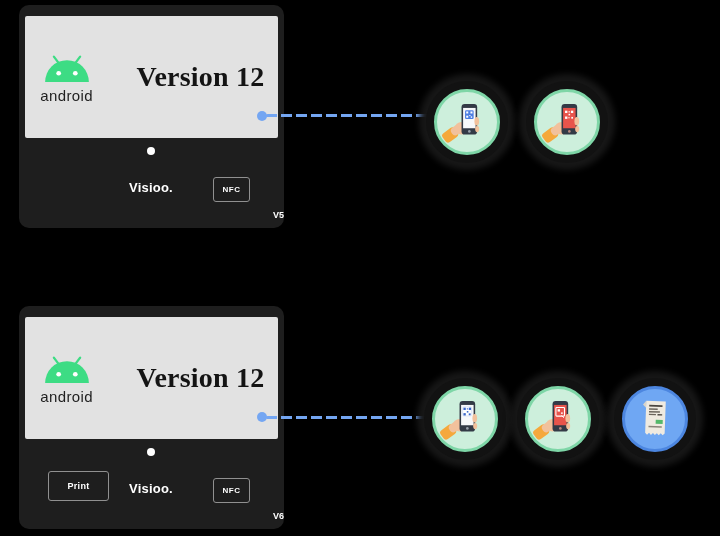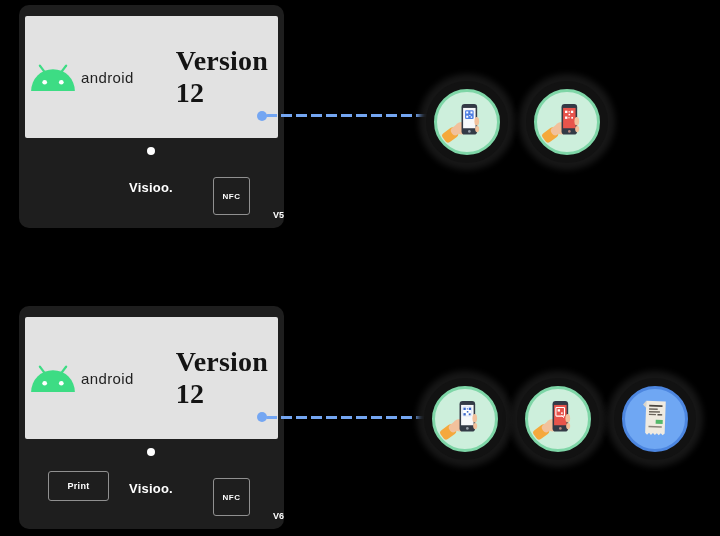--- a/index.html
+++ b/index.html
@@ -14,41 +14,41 @@
     position:absolute; left:19px; width:265px; height:223px;
     background:var(--device-body,#1e1e1e); border-radius:10px;
   }
   .device.v5 { top:5px; }
   .device.v6 { top:306px; }
   .screen {
     position:absolute; left:6px; top:11px; width:253px; height:122px;
     background:var(--device-screen,#e2e2e2); border-radius:2px;
     display:flex; align-items:center; justify-content:center; gap:42px;
   }
-  .android-logo { display:flex; flex-direction:row; align-items:center; }
+  .android-logo { display:flex; flex-direction:column; align-items:center; }
   .android-word { font-size:15px; color:#1f1f1f; letter-spacing:0.4px; margin-top:1px; font-weight:500; }
   .version { font-size:28px; font-weight:bold; color:#141414; letter-spacing:0.2px;font-family:Liberation Serif, serif; }
   .port-dot {
     position:absolute; left:238px; top:106px; width:10px; height:10px;
     border-radius:50%; background:var(--connector-blue,#74a6f2); z-index:3;
   }
   .home-dot {
     position:absolute; left:128px; top:142px; width:8px; height:8px;
     border-radius:50%; background:#fff;
   }
   .brand {
     position:absolute; left:92px; top:175px; width:80px; text-align:center;
     color:#fff; font-weight:bold; font-size:13px; letter-spacing:0.2px;
   }
   .btn {
     position:absolute; background:transparent; border:1px solid #909090;
     border-radius:3px; color:#fff; font-weight:bold; font-family:inherit;
     display:flex; align-items:center; justify-content:center; cursor:pointer;
   }
-  .btn.nfc { left:194px; top:172px; width:37px; height:38px; font-size:8px; letter-spacing:0.6px; }
+  .btn.nfc { left:194px; top:172px; width:37px; height:25px; font-size:8px; letter-spacing:0.6px; }
   .btn.print { left:29px; top:165px; width:61px; height:30px; font-size:9px; letter-spacing:0.3px; }
   .corner { position:absolute; right:0; bottom:8px; color:#fff; font-size:9px; font-weight:bold; }
   .connector {
     position:absolute; height:3px; border-radius:2px;
     background:repeating-linear-gradient(90deg, var(--connector-blue,#74a6f2) 0 11px, transparent 11px 15px);
   }
   .connector.c-v5 { left:266px; top:114px; width:164px; }
   .connector.c-v6 { left:266px; top:416px; width:162px; }
   .node {
     position:absolute; width:66px; height:66px; border-radius:50%;

